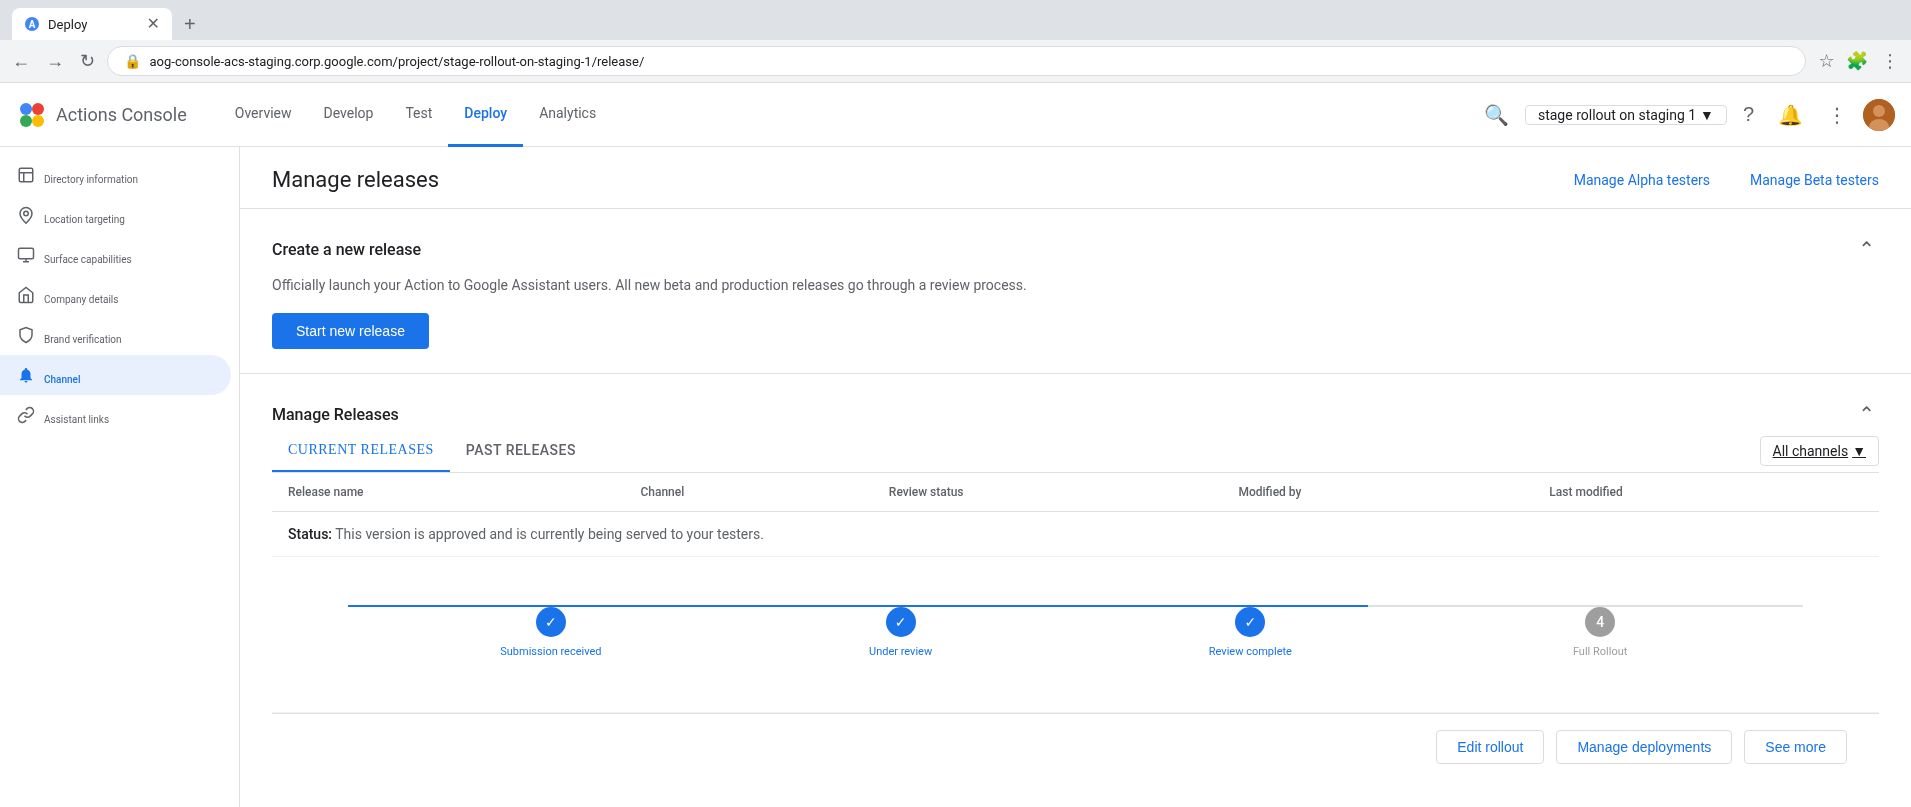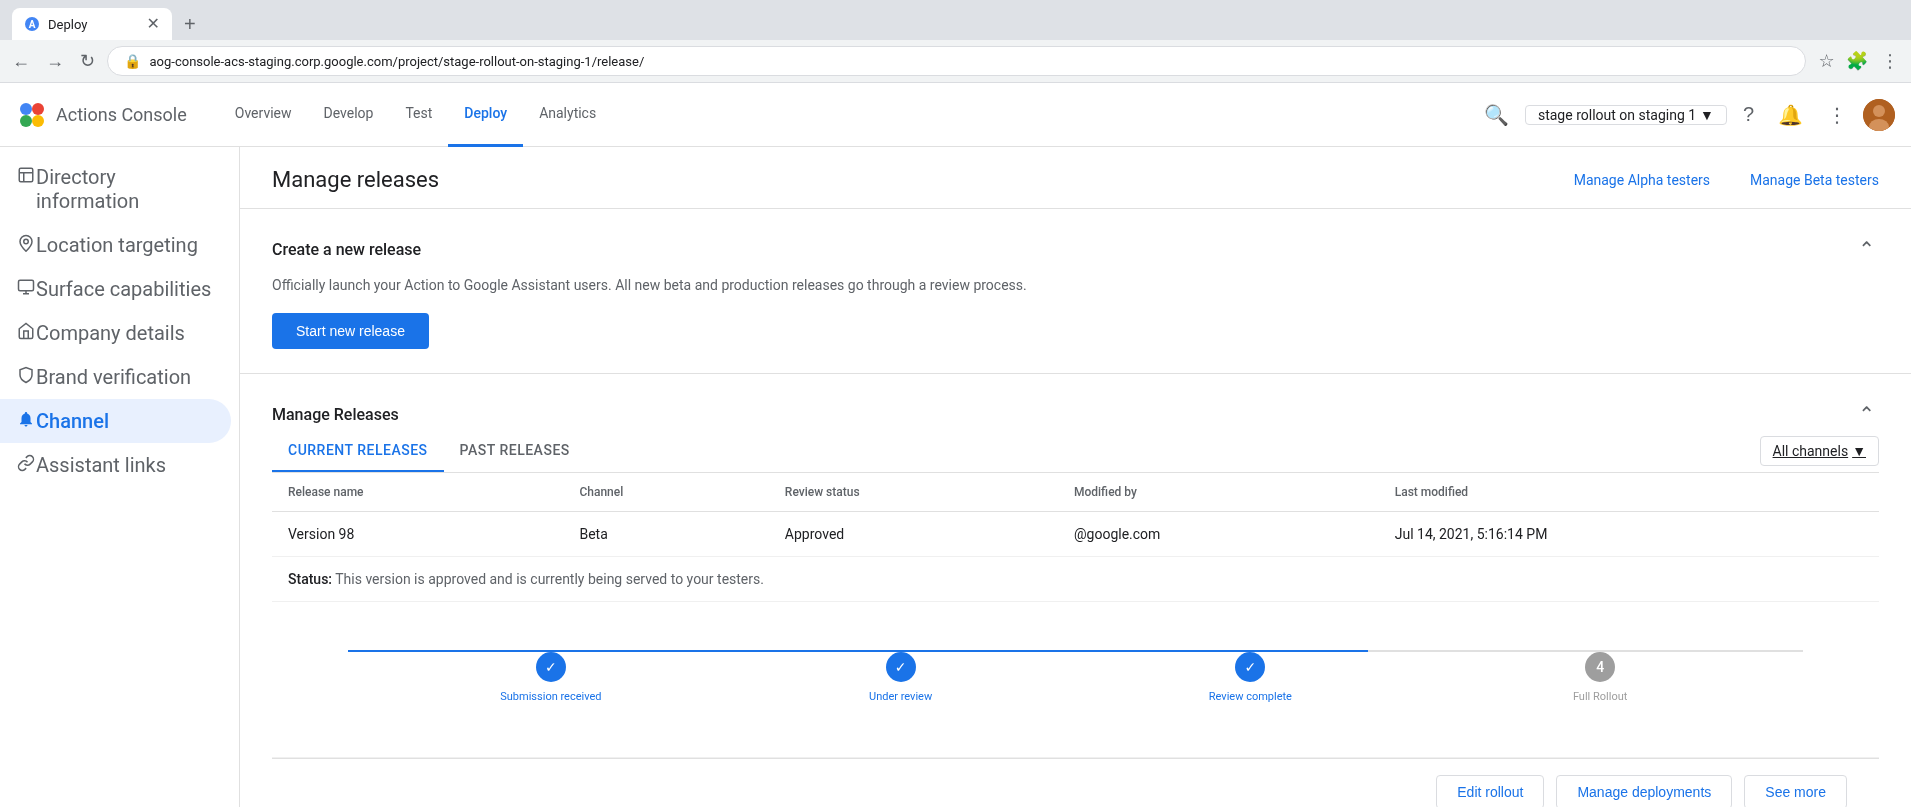--- a/index.html
+++ b/index.html
@@ -36,21 +36,21 @@
     .search-btn { background: none; border: none; cursor: pointer; color: #5f6368; font-size: 20px; padding: 8px; border-radius: 50%; }
     .project-selector { display: flex; align-items: center; gap: 4px; padding: 1px 12px; border: 1px solid #dadce0; border-radius: 4px; cursor: pointer; font-size: 14px; color: #202124; }
     .help-btn, .notif-btn, .more-btn { background: none; border: none; cursor: pointer; color: #5f6368; font-size: 20px; padding: 8px; border-radius: 50%; }
     .avatar { width: 32px; height: 32px; border-radius: 50%; background: #b06020; display: flex; align-items: center; justify-content: center; color: #fff; font-size: 14px; cursor: pointer; overflow: hidden; }
 
     
     .main-area { display: flex; flex: 1; overflow: hidden; }
 
     
     .sidebar { width: 240px; flex-shrink: 0; background: #fff; border-right: 1px solid #e0e0e0; overflow-y: auto; padding: 8px 0; }
-    .sidebar-item { display: flex; align-items: flex-start; gap: 0; padding: 10px 16px; cursor: pointer; color: #5f6368; font-size: 20px; border-radius: 0 24px 24px 0; margin-right: 8px; }
+    .sidebar-item { display: flex; align-items: flex-end; gap: 8px; padding: 10px 16px; cursor: pointer; color: #5f6368; font-size: 10px; border-radius: 0 24px 24px 0; margin-right: 8px; }
     .sidebar-item.active { background: #e8f0fe; color: #1a73e8; font-weight: 500; }
     .sidebar-item .icon { width: 20px; height: 20px; display: flex; align-items: center; justify-content: center; font-size: 16px; flex-shrink: 0; }
 
     
     .content { flex: 1; overflow-y: auto; background: #fff; }
 
     
     .page-header { display: flex; align-items: center; justify-content: space-between; padding: 20px 32px 16px; border-bottom: 1px solid #e0e0e0; }
     .page-title { font-size: 22px; font-weight: 400; color: #202124; }
     .header-links { display: flex; gap: 40px; }
@@ -63,21 +63,21 @@
     .collapse-btn { background: none; border: none; cursor: pointer; color: #5f6368; font-size: 20px; padding: 4px; }
     .section-body { padding: 12px 32px 24px; }
     .section-desc { font-size: 14px; color: #5f6368; margin-bottom: 20px; }
     .btn-primary { background: #1a73e8; color: #fff; border: none; border-radius: 4px; padding: 10px 24px; font-size: 14px; font-weight: 500; cursor: pointer; }
 
     
     .releases-section { padding: 0 32px; }
     .releases-header { display: flex; align-items: center; justify-content: space-between; padding: 24px 0 0; }
     .tabs-area { display: flex; align-items: center; gap: 0; border-bottom: 1px solid #e0e0e0; margin-bottom: 0; }
     .tab { padding: 12px 16px; font-size: 14px; color: #5f6368; cursor: pointer; border-bottom: 2px solid transparent; font-weight: 500; letter-spacing: 0.5px; }
-    .tab.active { color: #1a73e8; border-bottom: 2px solid #1a73e8; }
+    .tab.active { color: #1a73e8; border-bottom: 2px solid #1a73e8; font-family: Liberation Serif, serif; }
     .channel-filter { display: flex; align-items: center; margin-left: auto; padding: 6px 12px; border: 1px solid #dadce0; border-radius: 4px; cursor: pointer; font-size: 14px; color: #202124; gap: 4px; text-decoration: underline; }
 
     
     .releases-table { width: 100%; border-collapse: collapse; margin-top: 0; }
     .releases-table th { text-align: left; padding: 12px 16px; font-size: 12px; font-weight: 500; color: #5f6368; border-bottom: 1px solid #e0e0e0; background: #fff; }
     .releases-table td { padding: 14px 16px; font-size: 14px; color: #202124; border-bottom: 1px solid #f0f0f0; }
 
     
     .status-row { padding: 0 16px 16px; font-size: 14px; color: #202124; }
     .status-row strong { font-weight: 500; }
@@ -278,27 +278,20 @@
           <thead>
             <tr>
               <th>Release name</th>
               <th>Channel</th>
               <th>Review status</th>
               <th>Modified by</th>
               <th>Last modified</th>
             </tr>
           </thead>
           <tbody>
-            <tr class="table-row">
-              <td>Version 98</td>
-              <td>Beta</td>
-              <td>Approved</td>
-              <td>@google.com</td>
-              <td>Jul 14, 2021, 5:16:14 PM</td>
-            </tr>
             <tr>
               <td colspan="5" class="status-row">
                 <strong>Status:</strong>
                 <span class="status-text">This version is approved and is currently being served to your testers.</span>
               </td>
             </tr>
             <tr>
               <td colspan="5">
 
                 <div style="position: relative; padding: 16px 32px 24px;">

